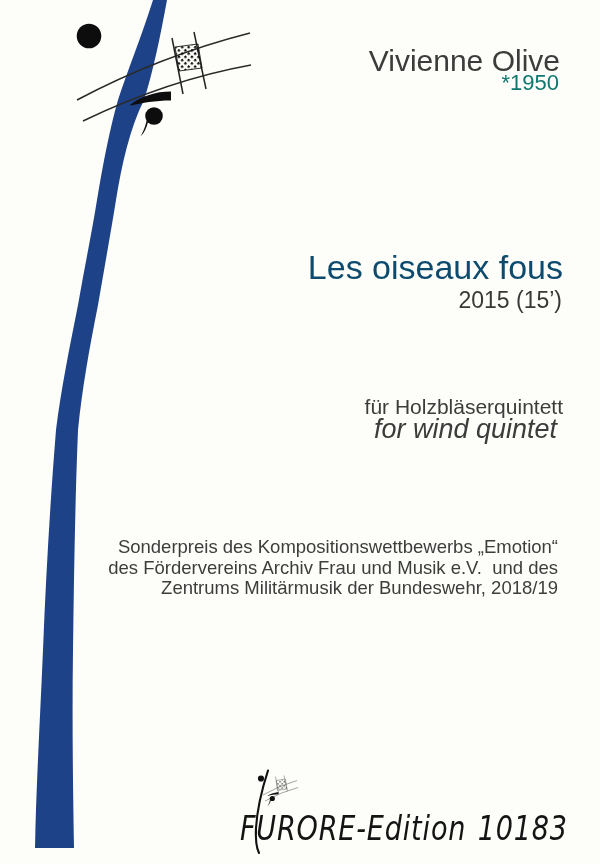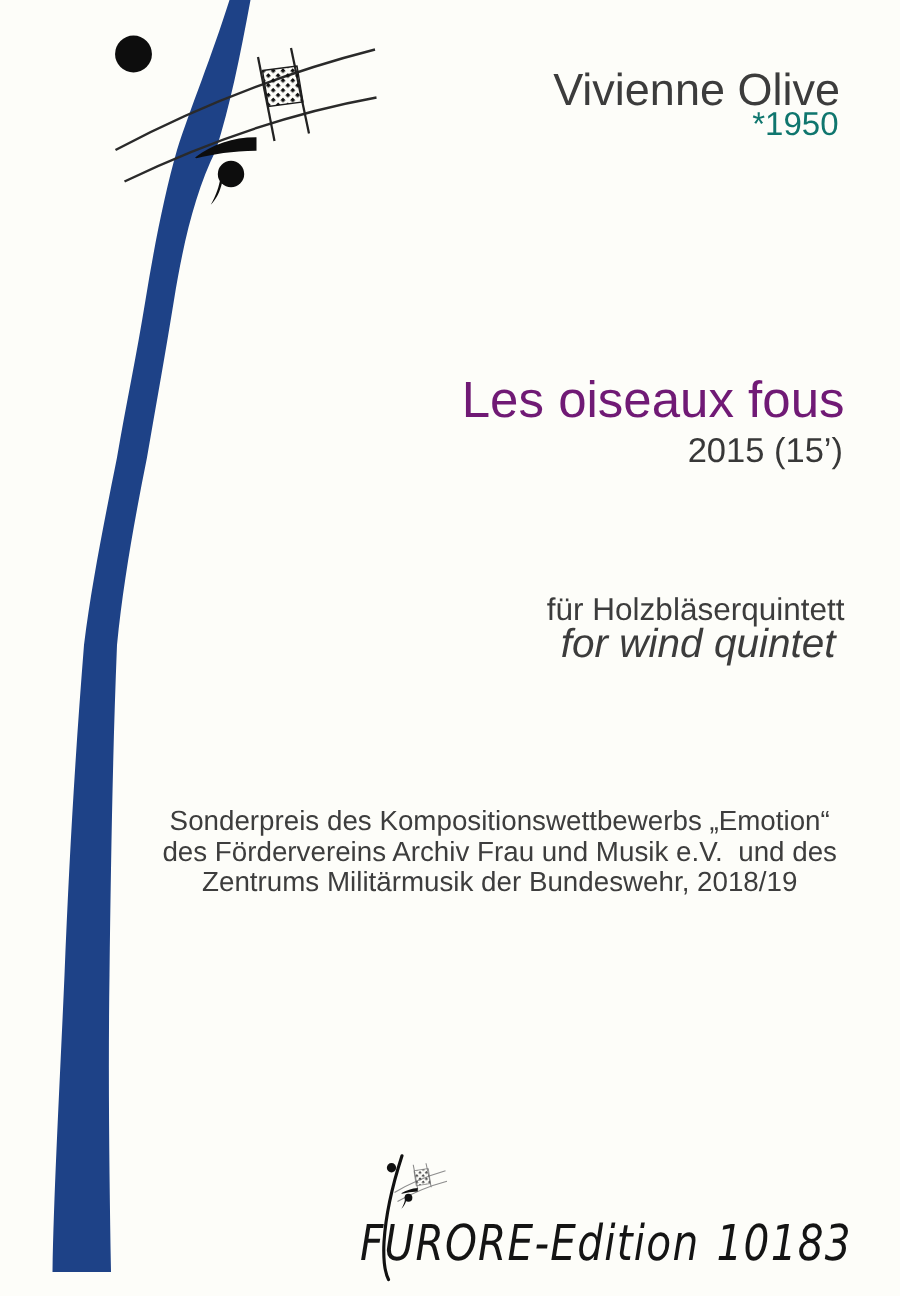--- a/index.html
+++ b/index.html
@@ -8,26 +8,26 @@
     width:600px;height:864px;
     background:#fdfdf9;
     overflow:hidden;
     font-family:"Liberation Sans", sans-serif;
     color:#3a3a3a;
   }
   .art-layer{position:absolute;inset:0;width:600px;height:864px;}
   .txt{position:absolute;text-align:right;}
   .composer-name{top:45px;right:40px;font-size:30px;line-height:32px;color:#3c3c3c;}
   .composer-birth{top:71px;right:41px;font-size:22px;line-height:24px;color:#0f766e;}
-  .work-title{top:249px;right:37px;font-size:34px;line-height:36px;color:#701a75;}
+  .work-title{top:249px;right:37px;font-size:34px;line-height:36px;color:#0c4a6e;}
   .work-year{top:288px;right:38px;font-size:23px;line-height:25px;color:#383838;margin-left:24px;}
   .instr-de{top:396px;right:37px;font-size:21px;line-height:22px;color:#3c3c3c;text-align:right;}
   .instr-en{top:418px;right:43px;font-size:27px;line-height:22px;font-style:italic;color:#3c3c3c;}
   .award{top:537px;right:42px;font-size:18.5px;line-height:20.5px;color:#3d3d3d;}
-  .award .award-line{white-space:pre;text-align:center;}
+  .award .award-line{white-space:pre;}
   .publisher{
     top:812px;right:32px;
     font-family:"DejaVu Sans", sans-serif;
     font-style:italic;
     font-size:33px;line-height:33px;
     color:#141414;
     letter-spacing:1px;
     transform:scaleX(.82);
     transform-origin:100% 50%;
     white-space:nowrap;

